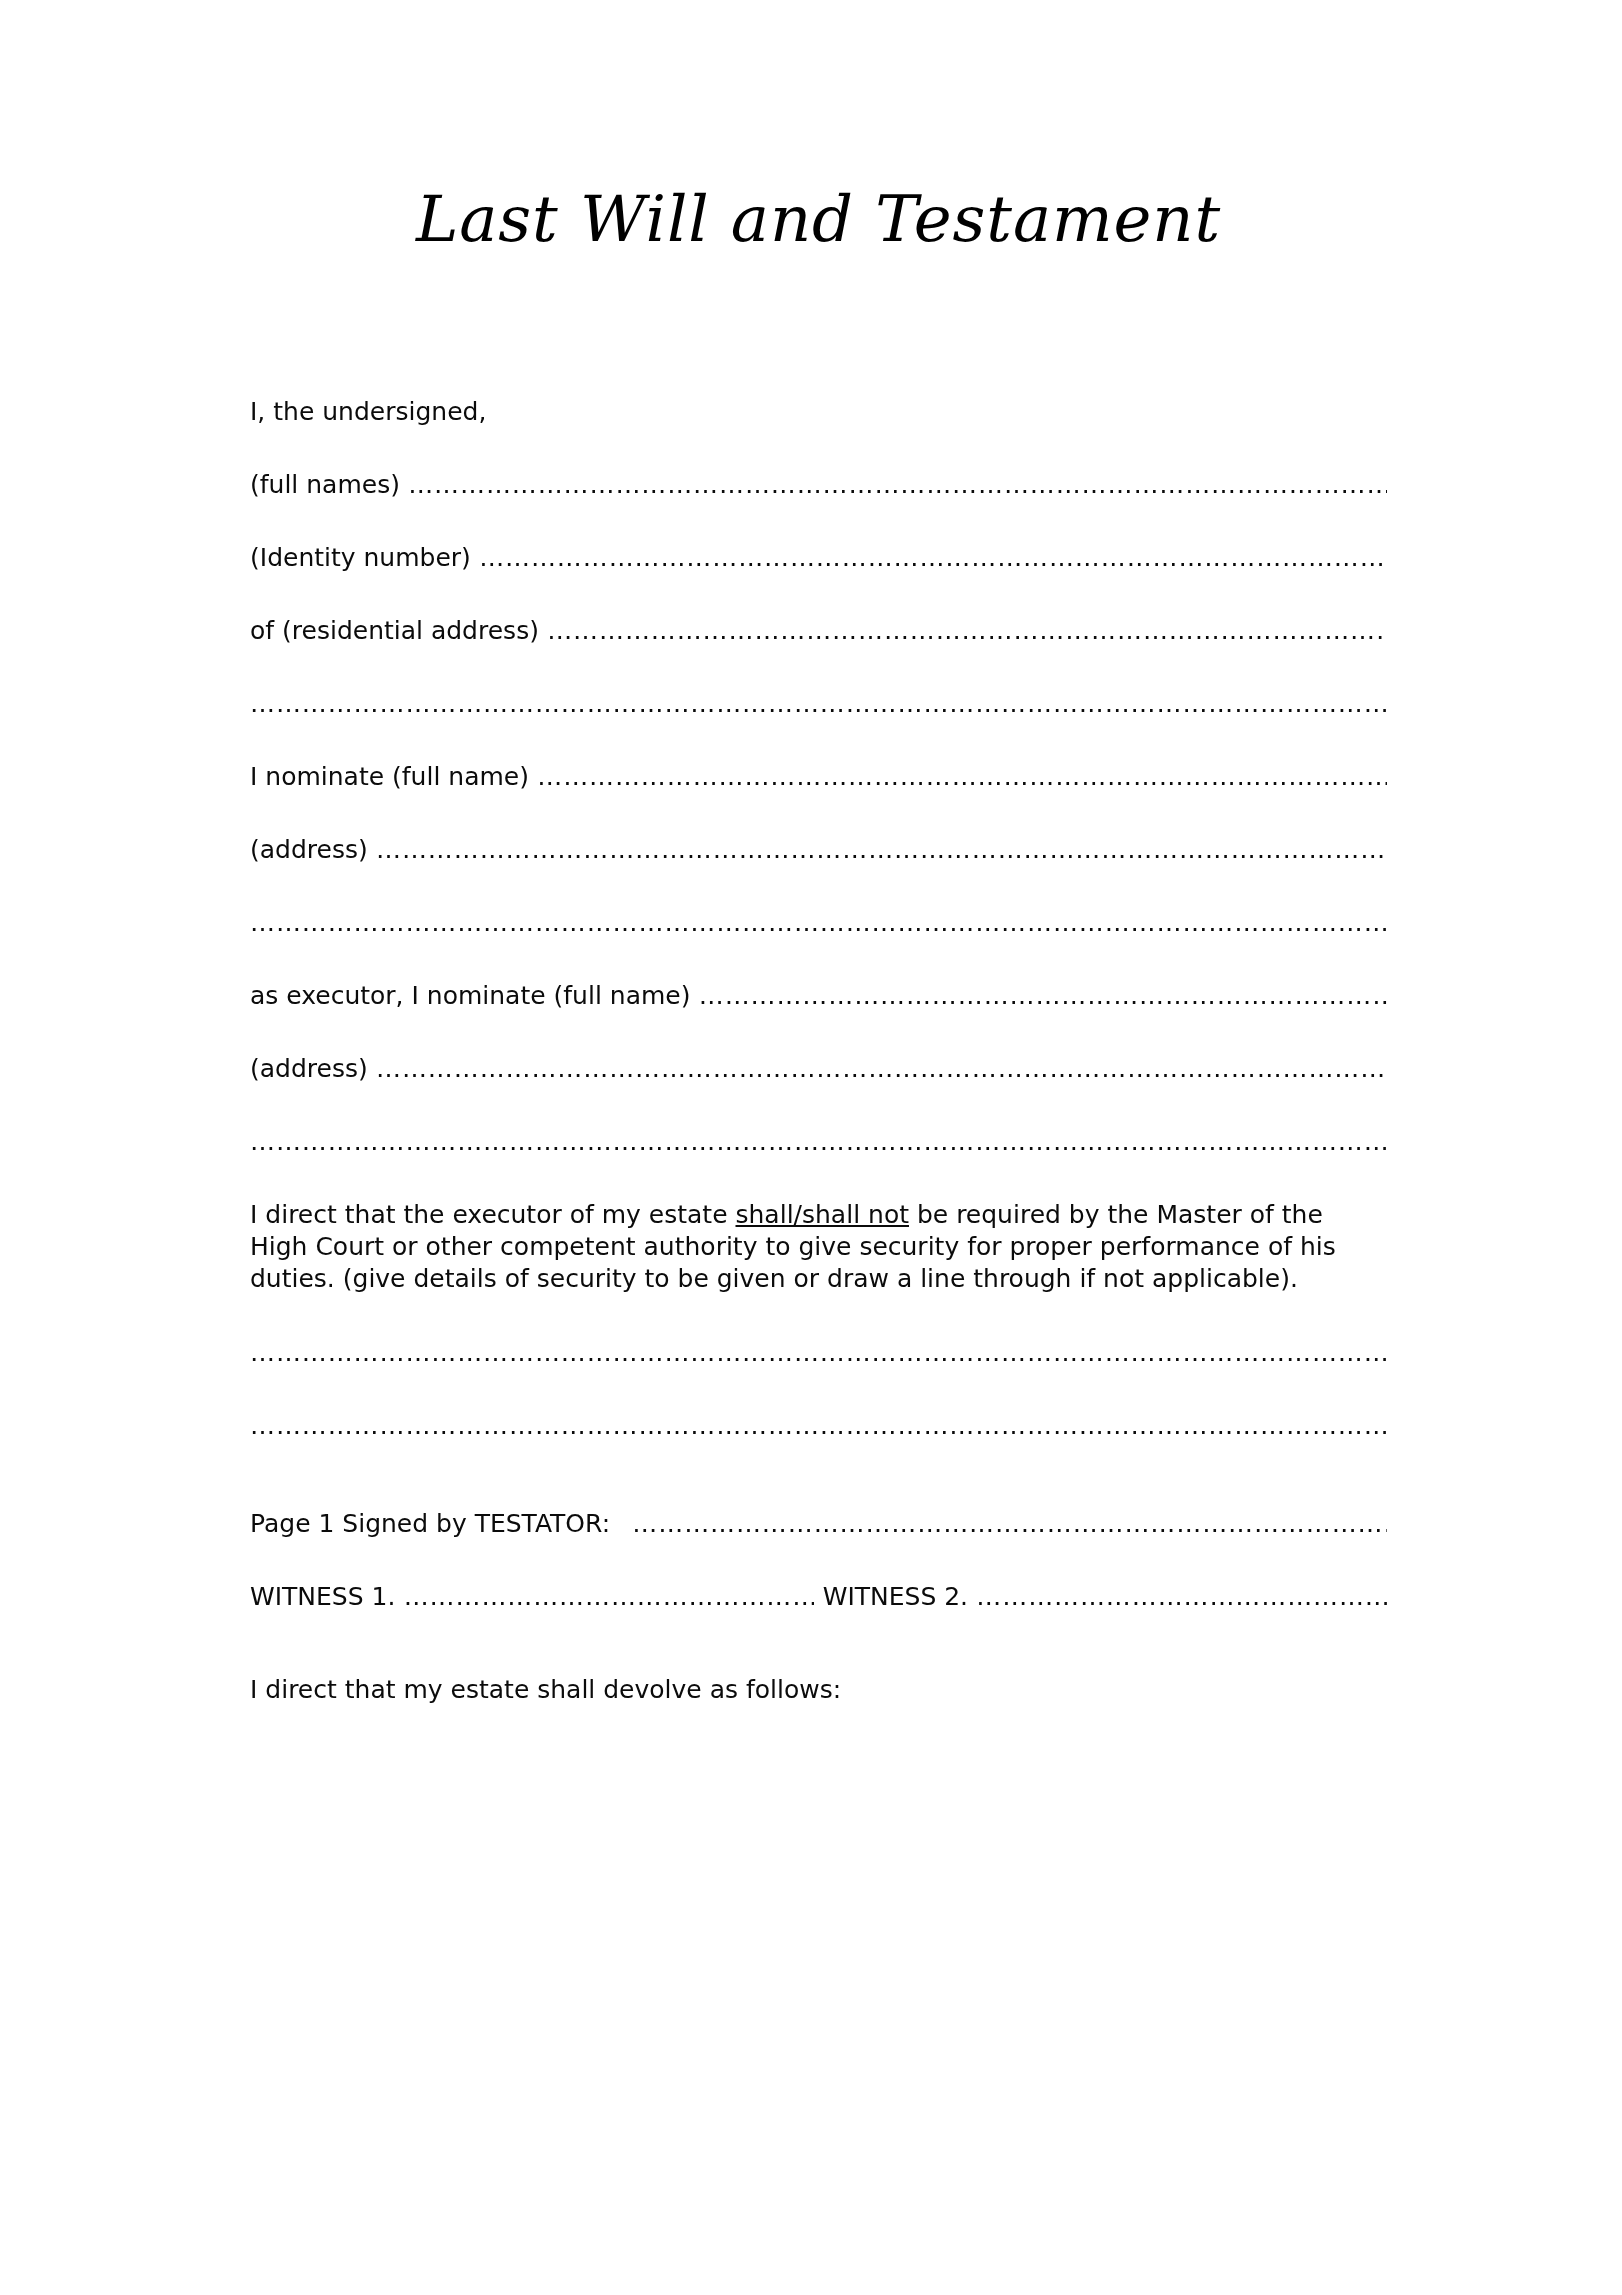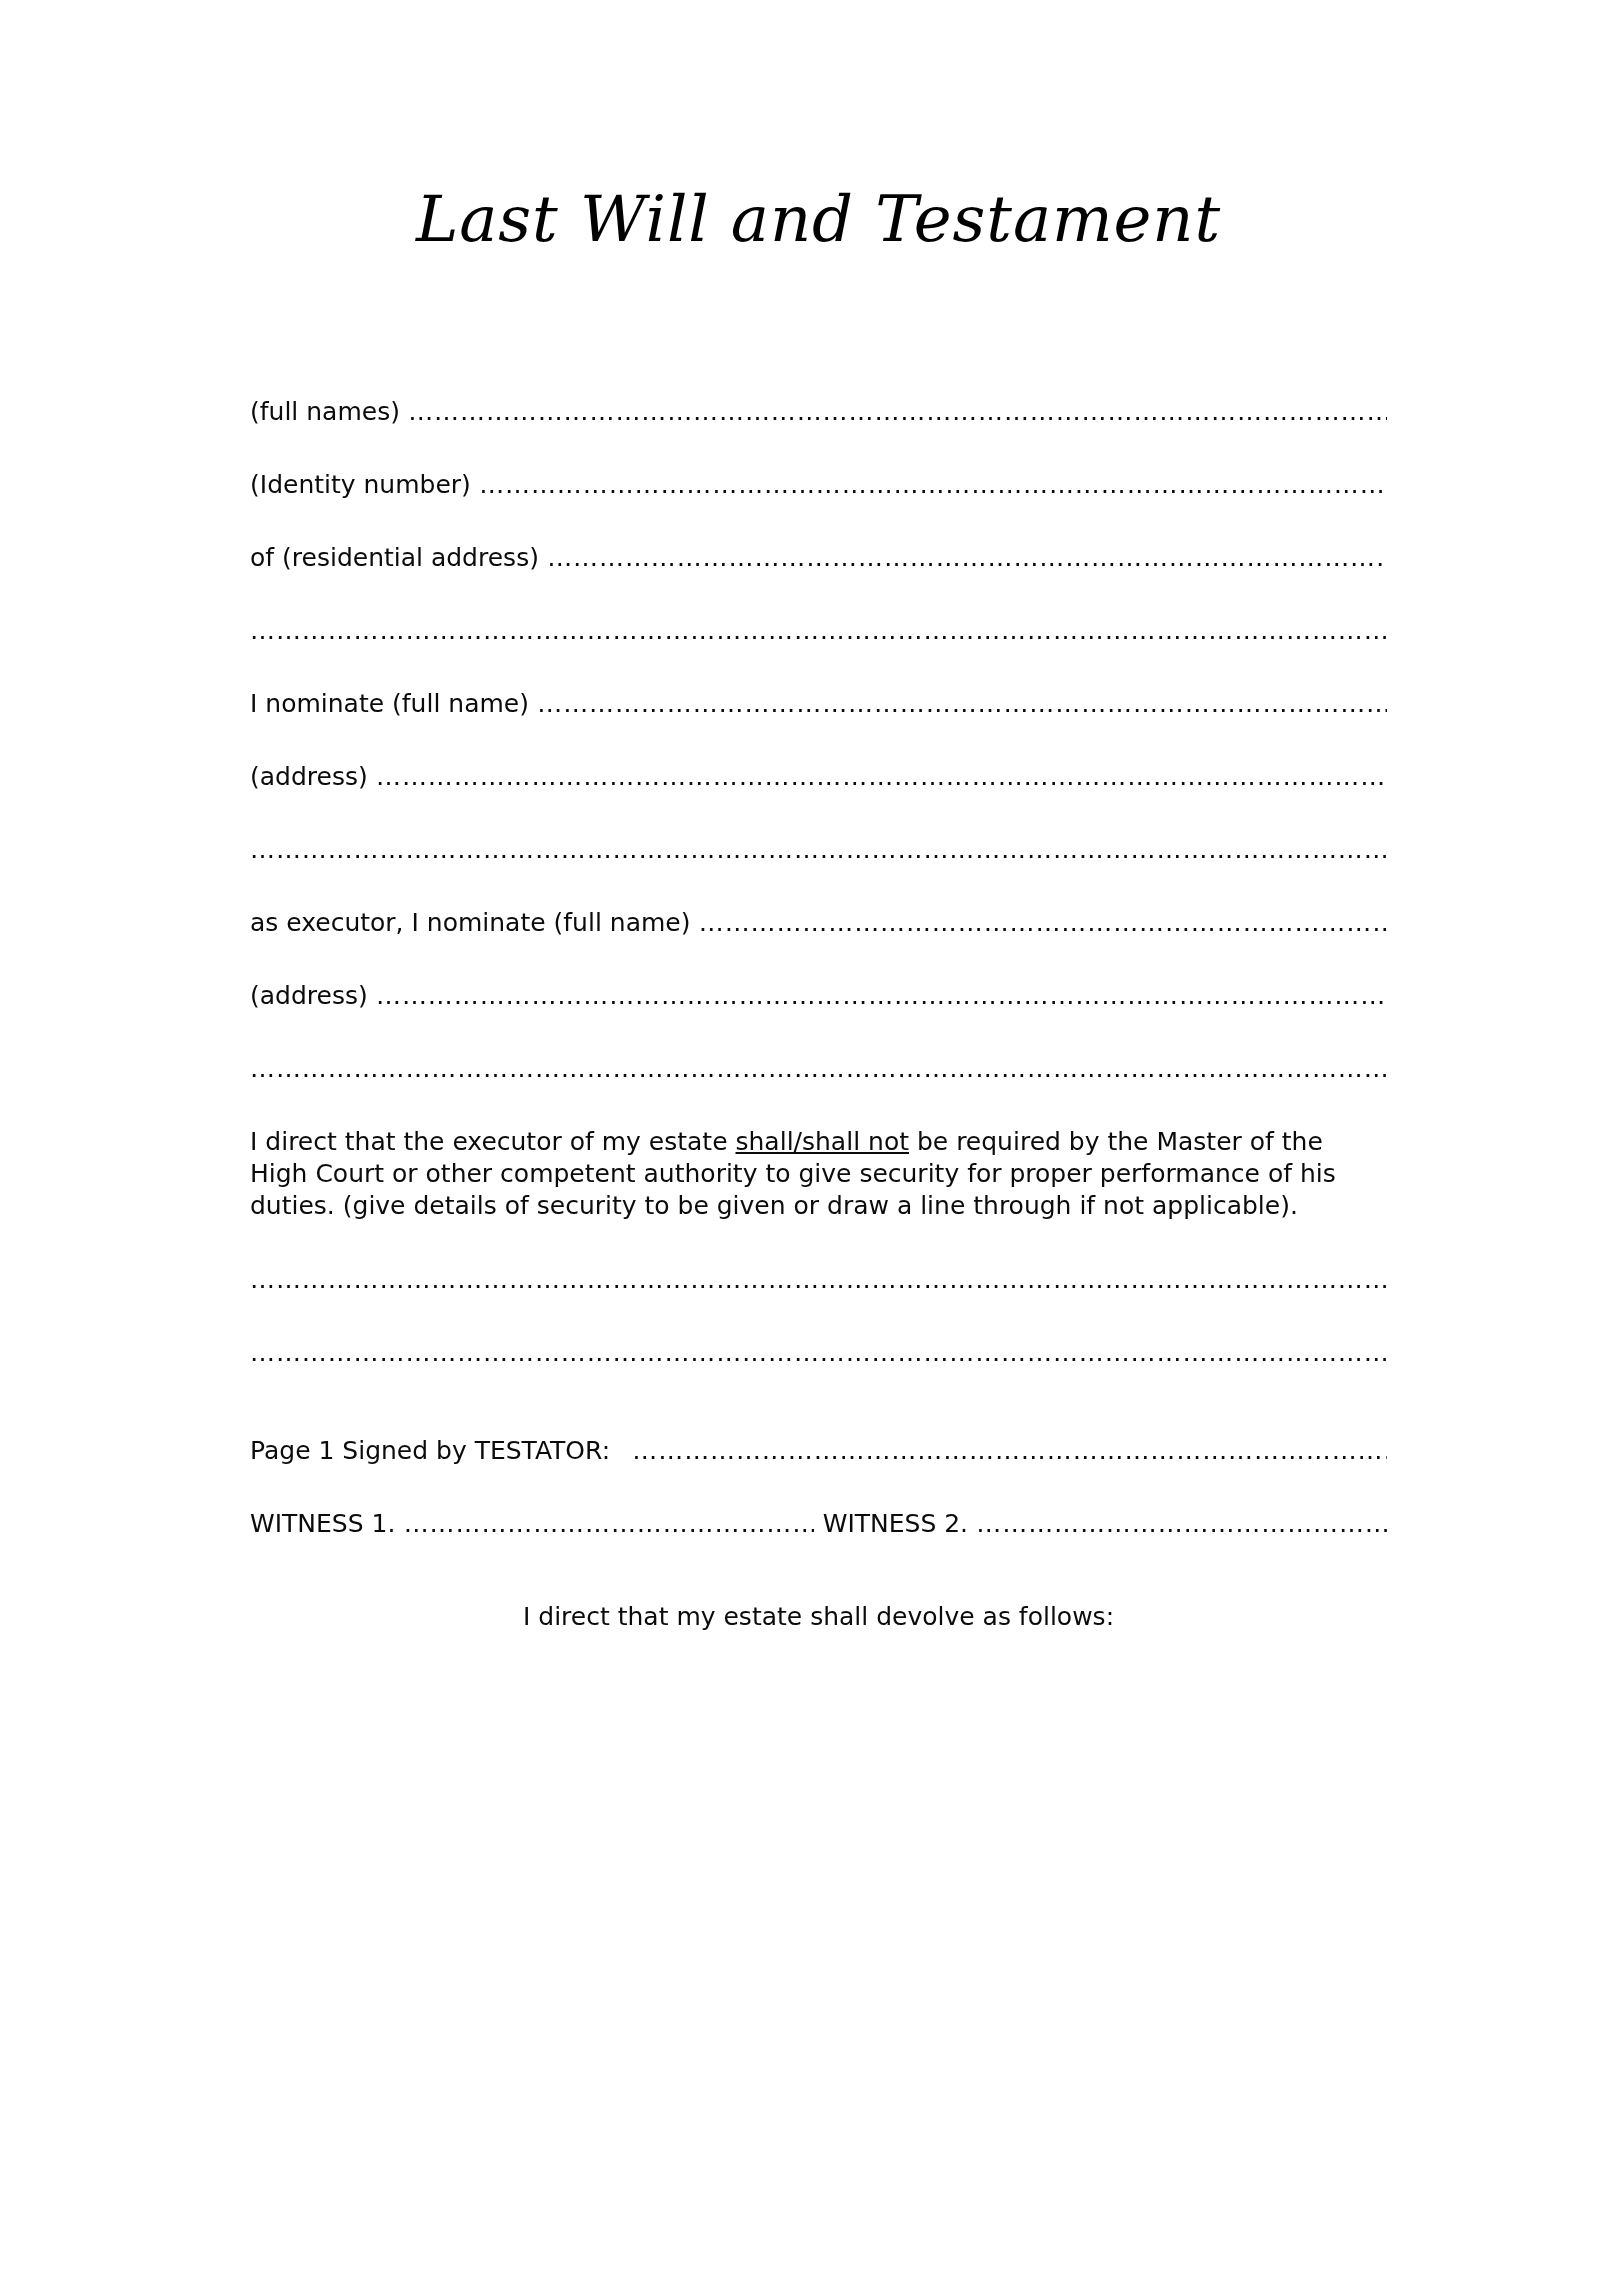--- a/index.html
+++ b/index.html
@@ -58,29 +58,30 @@
     margin-left: 0;
   }
   .filler.mid {
     margin-right: 8.3px;
   }
   .underline {
     text-decoration: underline;
   }
   .mt-sm { margin-top: 26px; }
   .mt-lg { margin-top: 67px; gap: 14px; }
-  .mt-md { margin-top: 62px; text-align: center; }
+  .mt-md { margin-top: 62px; }
 </style>
 </head>
 <body>
 
 <div class="page">
 
   <h1 class="title">Last Will and Testament</h1>
 
+  <p class="line">I, the undersigned,</p>
 
   <div class="line fill">
     <span class="label">(full names)</span>
     <span class="filler">………………………………………………………………………………………………………………………………………………………………………………………………………………………………………………………………………………………………………………</span>
   </div>
 
   <div class="line fill">
     <span class="label">(Identity number)</span>
     <span class="filler">………………………………………………………………………………………………………………………………………………………………………………………………………………………………………………………………………………………………………………</span>
   </div>

